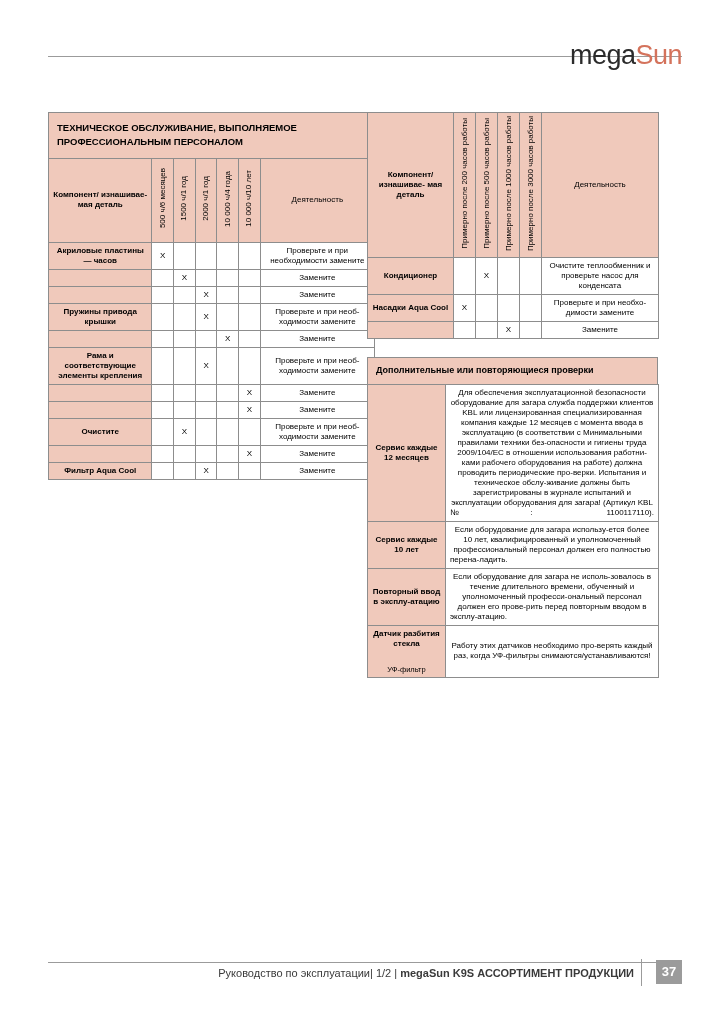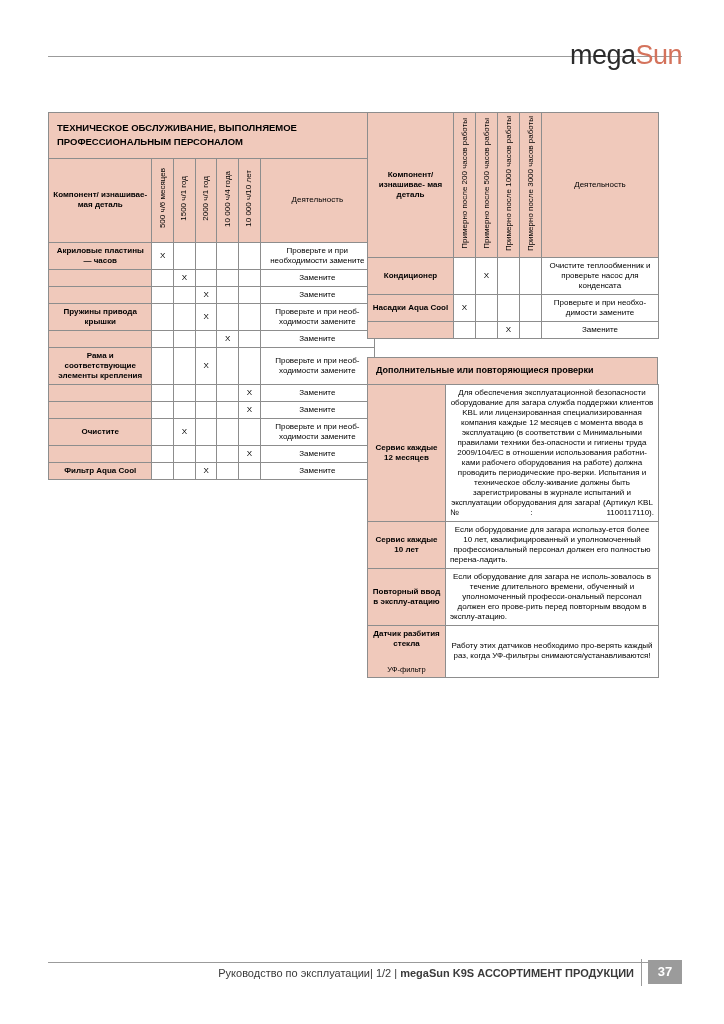--- a/index.html
+++ b/index.html
@@ -157,21 +157,21 @@
     font-size: 11px;
     color: #3a3a3a;
     text-align: right;
     white-space: nowrap;
     padding-left: 33px;
   }
   .footer-text b { font-weight: bold; }
   .pagenum {
     position: absolute;
     right: 0; top: -2px;
-    width: 34px;
+    width: 26px;
     text-align: center;
     font-size: 13px;
     font-weight: bold;
     color: #ffffff;
     background: #9b9b9b;
     padding: 4px 0 5px 0;
   }
   .footer-vline {
     position: absolute;
     right: 40px; top: -3px;

